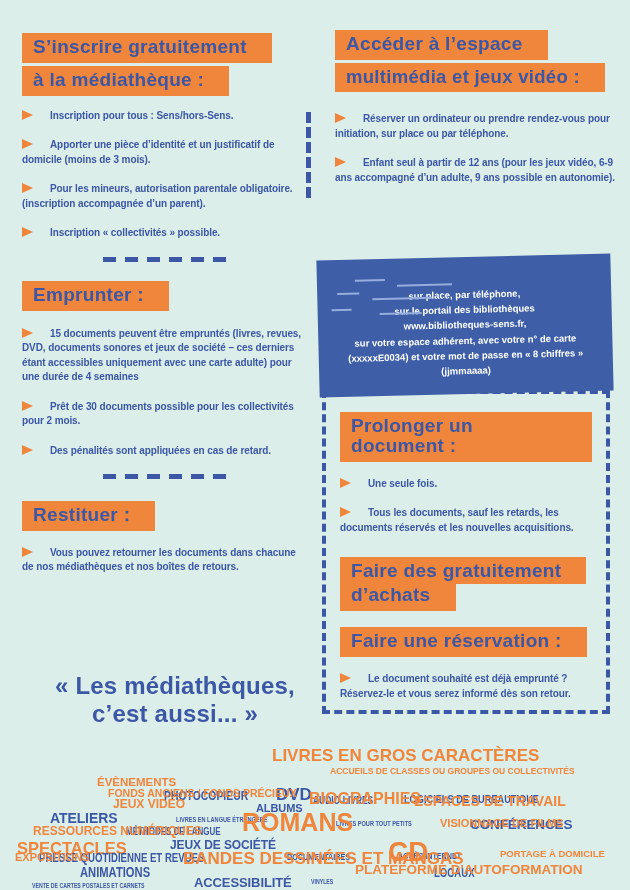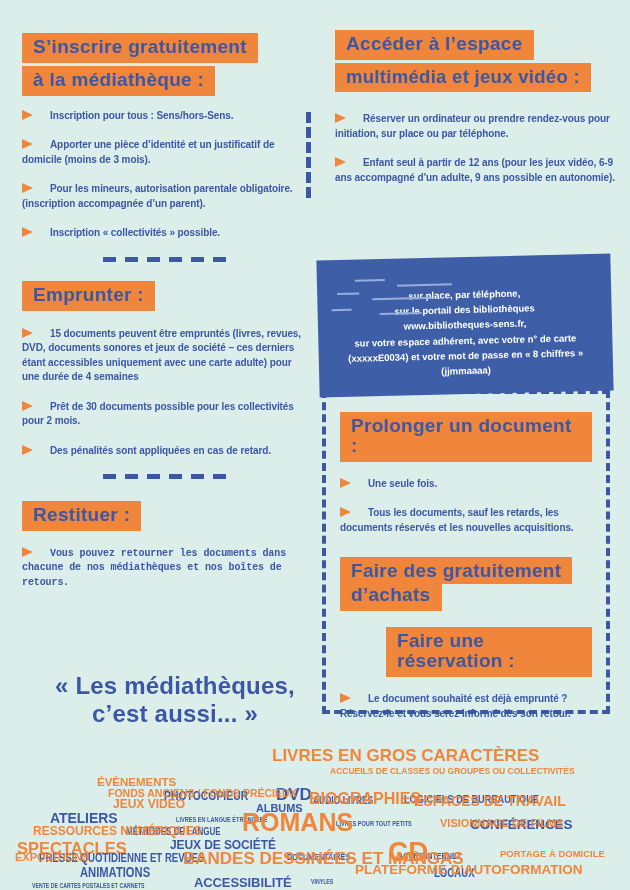--- a/index.html
+++ b/index.html
@@ -12,21 +12,21 @@
   .page{
     position:relative;width:630px;height:890px;background:var(--bg);
     overflow:hidden;font-family:"Liberation Sans",sans-serif;
   }
   .sec{position:absolute;}
   
   .hl-line{margin:0 0 3px 0;}
   .hl{
     display:inline-block;background:var(--orange);color:var(--blue);
     font-weight:bold;font-size:19px;letter-spacing:.3px;
-    padding:4px 11px 6px 11px;line-height:1.05;
+    padding:4px 25px 6px 11px;line-height:1.05;
   }
   .hl.sm{font-size:18.5px;}
   
   .bullets{margin-top:12px;}
   .b{
     margin:15px 0 0 0;color:var(--blue);font-weight:bold;
     font-size:10px;line-height:1.45;letter-spacing:-.1px;
   }
   .arr{
     display:inline-block;width:0;height:0;
@@ -113,21 +113,21 @@
         <i></i>
         <i></i>
         <i></i>
         <i></i>
         <i></i>
       </div>
   </div>
 
   <div class="sec" style="left:22px;top:501px;width:285px;">
     <div class="hl-line"><span class="hl">Restituer :</span></div>
-    <div class="bullets" style="margin-top:14px;font-family:Liberation Mono, monospace;">
+    <div class="bullets" style="margin-top:14px;">
       <p class="b"><i class="arr"></i><span>Vous pouvez retourner les documents dans chacune de nos médiathèques et nos boîtes de retours.</span></p>
     </div>
   </div>
 
   <div class="quote">
     <div>« Les médiathèques,</div>
     <div>c’est aussi... »</div>
   </div>
 
   <div class="sec" style="left:335px;top:30px;width:282px;">
@@ -155,21 +155,21 @@
   <div class="dbox">
     <div style="margin-top:8px;" class="hl-line"><span class="hl">Prolonger un document :</span></div>
     <div class="bullets" style="margin-top:8px;">
       <p class="b"><i class="arr"></i><span>Une seule fois.</span></p>
       <p class="b"><i class="arr"></i><span>Tous les documents, sauf les retards, les documents réservés et les nouvelles acquisitions.</span></p>
     </div>
     <div style="margin-top:22px;">
       <div class="hl-line" style="margin-bottom:0;"><span class="hl" style="padding-bottom:3px;">Faire des gratuitement</span></div>
       <div class="hl-line"><span class="hl" style="padding-top:1px;">d’achats</span></div>
     </div>
-    <div style="margin-top:16px;margin-left:46px;" class="hl-line"><span class="hl">Faire une réservation :</span></div>
+    <div style="margin-top:16px;" class="hl-line"><span class="hl">Faire une réservation :</span></div>
     <div class="bullets" style="margin-top:6px;">
       <p class="b"><i class="arr"></i><span>Le document souhaité est déjà emprunté ? Réservez-le et vous serez informé dès son retour.</span></p>
     </div>
   </div>
 
   <div class="cloud" id="cloud">
       <span class="wc o" style="left: 272px; top: 747px; font-size: 17px;">LIVRES EN GROS CARACTÈRES</span>
       <span class="wc o" style="left: 330px; top: 767px; font-size: 8.5px;">ACCUEILS DE CLASSES OU GROUPES OU COLLECTIVITÉS</span>
       <span class="wc o" style="left: 97px; top: 777px; font-size: 11.5px;">ÉVÈNEMENTS</span>
       <span class="wc b cond" style="left: 164px; top: 774px; font-size: 13px;">PHOTOCOPIEUR</span>

